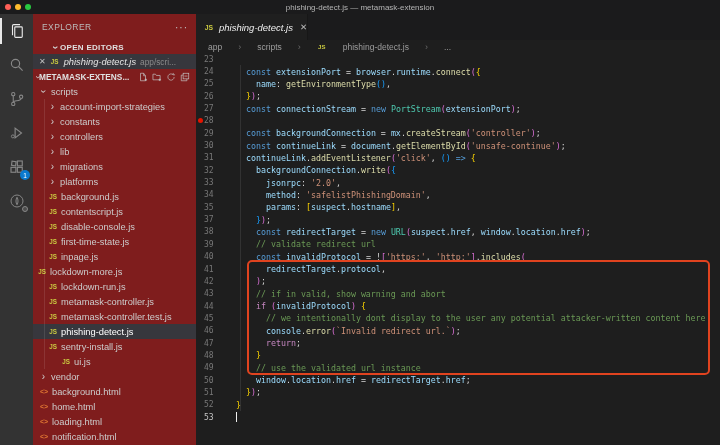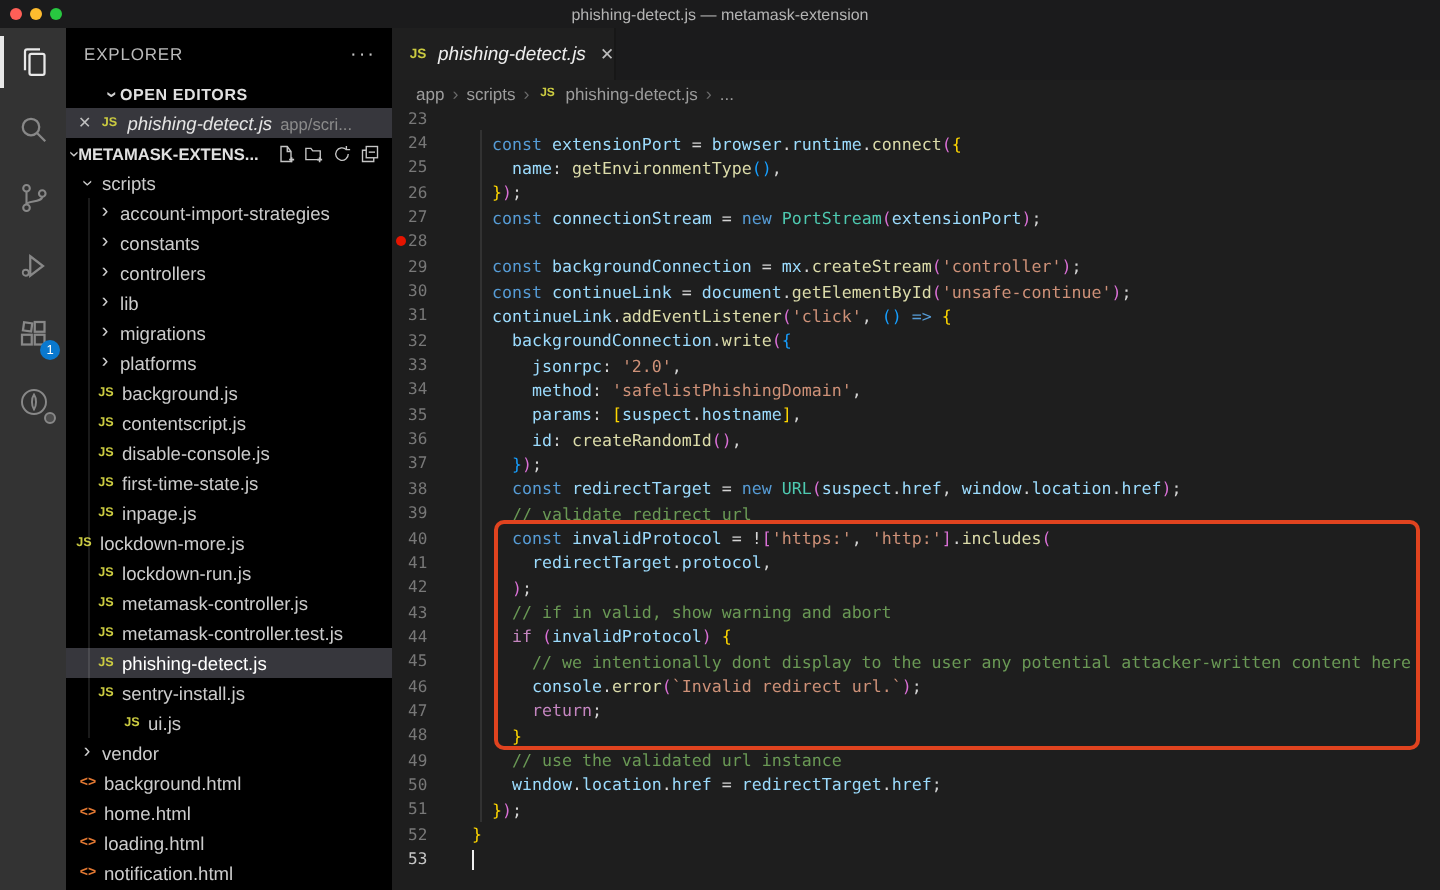--- a/index.html
+++ b/index.html
@@ -19,21 +19,21 @@
   
   #activitybar { width:33px; background:#333333; display:flex; flex-direction:column; align-items:center; flex-shrink:0; }
   .act-item { width:33px; height:34px; display:flex; align-items:center; justify-content:center; position:relative; color:#888; }
   .act-item.active { color:#e9e9e9; }
   .act-item.active::before { content:""; position:absolute; left:0; top:4px; bottom:4px; width:2px; background:#e9e9e9; }
   .act-item svg { width:18px; height:18px; }
   .badge { position:absolute; right:3px; bottom:4px; width:10px; height:10px; border-radius:50%; background:#0a79cf; color:#fff; font-size:6.5px; display:flex; align-items:center; justify-content:center; }
   .mini-dot { position:absolute; right:5px; bottom:6px; width:6px; height:6px; border-radius:50%; background:#4d4d4d; border:1px solid #888; }
 
   
-  #sidebar { width:163px; background:#000000; flex-shrink:0; position:relative; font-size:9.3px; overflow:hidden; }
+  #sidebar { width:163px; background:#7f1d1d; flex-shrink:0; position:relative; font-size:9.3px; overflow:hidden; }
   #explorer-header { height:26px; display:flex; align-items:center; justify-content:space-between; padding:0 8px 0 9px; }
   #explorer-header .hdr { font-size:8.5px; letter-spacing:.4px; color:#bbb; }
   #explorer-header .more { color:#c5c5c5; font-size:10px; letter-spacing:1px; cursor:pointer; }
   .section-hdr { height:14px; display:flex; align-items:center; font-weight:bold; font-size:8px; letter-spacing:.3px; color:#e0e0e0; padding-left:18px; }
   .section-hdr .chev, .row .chev { display:inline-block; font-size:10px; color:#cfcfcf; width:9px; text-align:center; transform:translateY(-0.5px); }
   .chev.open { transform:rotate(90deg); }
   #openeditor-row { height:15px; display:flex; align-items:center; background:#37373d; padding-left:6px; gap:4px; }
   #openeditor-row .close-x { font-size:8px; color:#c0c0c0; }
   #openeditor-row .fname { font-style:italic; color:#e4e4e4; white-space:nowrap; }
   #openeditor-row .fpath { color:#8b8b8b; font-size:8.3px; white-space:nowrap; overflow:hidden; }
@@ -49,21 +49,21 @@
   .ficon.html { color:#e37933; font-size:7px; }
   #tree-guide { position:absolute; left:10.5px; width:1px; background:rgba(255,255,255,0.10); }
 
   
   #editor { flex:1; display:flex; flex-direction:column; background:#1e1e1e; min-width:0; }
   #tabbar { height:26px; background:#1b1b1c; display:flex; }
   #tab-active { width:112px; background:#1f1f1f; display:flex; align-items:center; gap:5px; padding:0 8px; border-right:1px solid #171717; }
   #tab-active .ficon { font-size:6.8px; }
   #tab-active .tlabel { font-style:italic; font-size:9.5px; color:#ededed; white-space:nowrap; }
   #tab-active .close-x { font-size:8.5px; color:#bdbdbd; margin-left:2px; }
-  #breadcrumbs { height:13px; display:flex; align-items:center; gap:4px; padding-left:12px; font-size:8.5px; color:#9d9d9d; }
+  #breadcrumbs { height:13px; display:flex; align-items:center; gap:16px; padding-left:12px; font-size:8.5px; color:#9d9d9d; }
   #breadcrumbs .sep { color:#6a6a6a; font-size:9px; }
   #breadcrumbs .ficon { font-size:6px; }
 
   #code { position:relative; flex:1; font-family:"DejaVu Sans Mono", monospace; font-size:8.3px; overflow:hidden; }
   .line { height:12.35px; display:flex; align-items:center; }
   .bp { width:8px; display:flex; align-items:center; justify-content:center; flex-shrink:0; }
   .bp .dot { width:5px; height:5px; border-radius:50%; background:#e51400; }
   .num { width:13px; text-align:left; color:#787878; font-size:8px; flex-shrink:0; }
   .num.active { color:#c6c6c6; }
   .codetext { padding-left:19px; white-space:pre; }
@@ -361,25 +361,20 @@
               <span class="num">34</span>
               <span class="codetext"><span class="tk-var">      method</span><span class="tk-pun">: </span><span class="tk-str">'safelistPhishingDomain'</span><span class="tk-pun">,</span></span>
             </div>
             <div class="line">
               <span class="bp"></span>
               <span class="num">35</span>
               <span class="codetext"><span class="tk-var">      params</span><span class="tk-pun">: </span><span class="tk-b1">[</span><span class="tk-var">suspect</span><span class="tk-pun">.</span><span class="tk-var">hostname</span><span class="tk-b1">]</span><span class="tk-pun">,</span></span>
             </div>
             <div class="line">
               <span class="bp"></span>
-              <span class="num">36</span>
-              <span class="codetext"><span class="tk-var">      id</span><span class="tk-pun">: </span><span class="tk-fn">createRandomId</span><span class="tk-b2">()</span><span class="tk-pun">,</span></span>
-            </div>
-            <div class="line">
-              <span class="bp"></span>
               <span class="num">37</span>
               <span class="codetext"><span class="tk-b3">    }</span><span class="tk-b2">)</span><span class="tk-pun">;</span></span>
             </div>
             <div class="line">
               <span class="bp"></span>
               <span class="num">38</span>
               <span class="codetext"><span class="tk-kw">    const </span><span class="tk-var">redirectTarget</span><span class="tk-pun"> = </span><span class="tk-kw">new </span><span class="tk-cls">URL</span><span class="tk-b2">(</span><span class="tk-var">suspect</span><span class="tk-pun">.</span><span class="tk-var">href</span><span class="tk-pun">, </span><span class="tk-var">window</span><span class="tk-pun">.</span><span class="tk-var">location</span><span class="tk-pun">.</span><span class="tk-var">href</span><span class="tk-b2">)</span><span class="tk-pun">;</span></span>
             </div>
             <div class="line">
               <span class="bp"></span>

